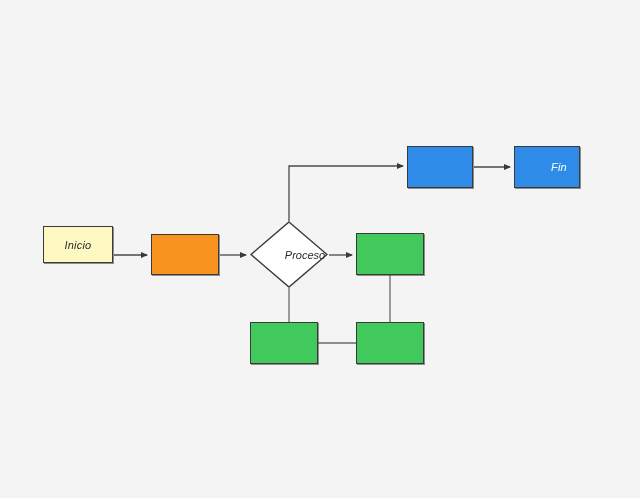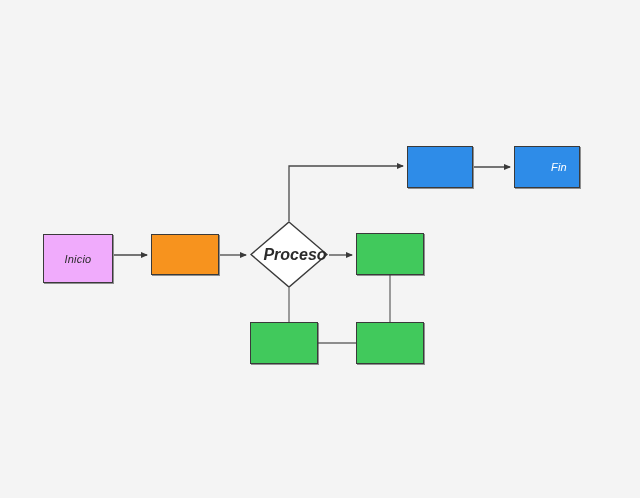--- a/index.html
+++ b/index.html
@@ -40,33 +40,32 @@
     font-size: 11px;
     letter-spacing: 0.2px;
     white-space: nowrap;
     pointer-events: none;
   }
   .diamond-wrap {
     position: absolute;
   }
   .diamond-label {
     position: absolute;
-    left: 6px;
+    left: 16px;
     top: 0;
     width: 100%;
     height: 100%;
     display: flex;
     align-items: center;
     justify-content: center;
     font-style: italic;
-    font-size: 16px;
+    font-size: 11px;
     color: #2b2b2b;
     white-space: nowrap;
     pointer-events: none;
-    font-weight: bold;
   }
 </style>
 </head>
 <body>
 
 <div id="canvas">
 
   <svg id="edges" viewBox="0 0 640 498" xmlns="http://www.w3.org/2000/svg">
     <defs>
       <marker id="arrowhead" markerWidth="7" markerHeight="7" refX="6" refY="3" orient="auto" markerUnits="userSpaceOnUse">
@@ -78,21 +77,21 @@
         <path d="M 220 255 L 246 255" fill="none" stroke="#4a4a4a" stroke-width="1.3" marker-end="url(#arrowhead)"></path>
         <path d="M 329 255 L 352 255" fill="none" stroke="#4a4a4a" stroke-width="1.3" marker-end="url(#arrowhead)"></path>
         <path d="M 289 221 L 289 166 L 403 166" fill="none" stroke="#4a4a4a" stroke-width="1.3" marker-end="url(#arrowhead)"></path>
         <path d="M 474 167 L 510 167" fill="none" stroke="#4a4a4a" stroke-width="1.3" marker-end="url(#arrowhead)"></path>
         <path d="M 289 288 L 289 322" fill="none" stroke="#6a6a6a" stroke-width="1.3"></path>
         <path d="M 390 275 L 390 322" fill="none" stroke="#6a6a6a" stroke-width="1.3"></path>
         <path d="M 318 343 L 356 343" fill="none" stroke="#6a6a6a" stroke-width="1.3"></path>
       </g>
   </svg>
 
-  <div class="node" id="node-inicio" style="left: 43px; top: 234px; width: 70px; height: 49px; background: #f0abfc; border-color: rgb(58, 58, 58);">
+  <div class="node" id="node-inicio" style="left: 43px; top: 226px; width: 70px; height: 37px; background: #fef9c3; border-color: rgb(58, 58, 58);">
     <span class="node-label" style="color: rgb(43, 43, 43);">Inicio</span>
   </div>
 
   <div class="node" id="node-orange-process" style="left: 151px; top: 234px; width: 68px; height: 41px; background: rgb(247, 147, 30); border-color: rgb(58, 58, 58);">
     <span class="node-label" style="color: rgb(43, 43, 43);"></span>
   </div>
 
   <div class="diamond-wrap" id="node-proceso" style="left: 250px; top: 221px; width: 78px; height: 67px;">
     <svg width="100%" height="100%" viewBox="0 0 78 67" preserveAspectRatio="none">
       <polygon points="39,1 77,33.5 39,66 1,33.5" fill="#ffffff" stroke="#3a3a3a" stroke-width="1.4"></polygon>

